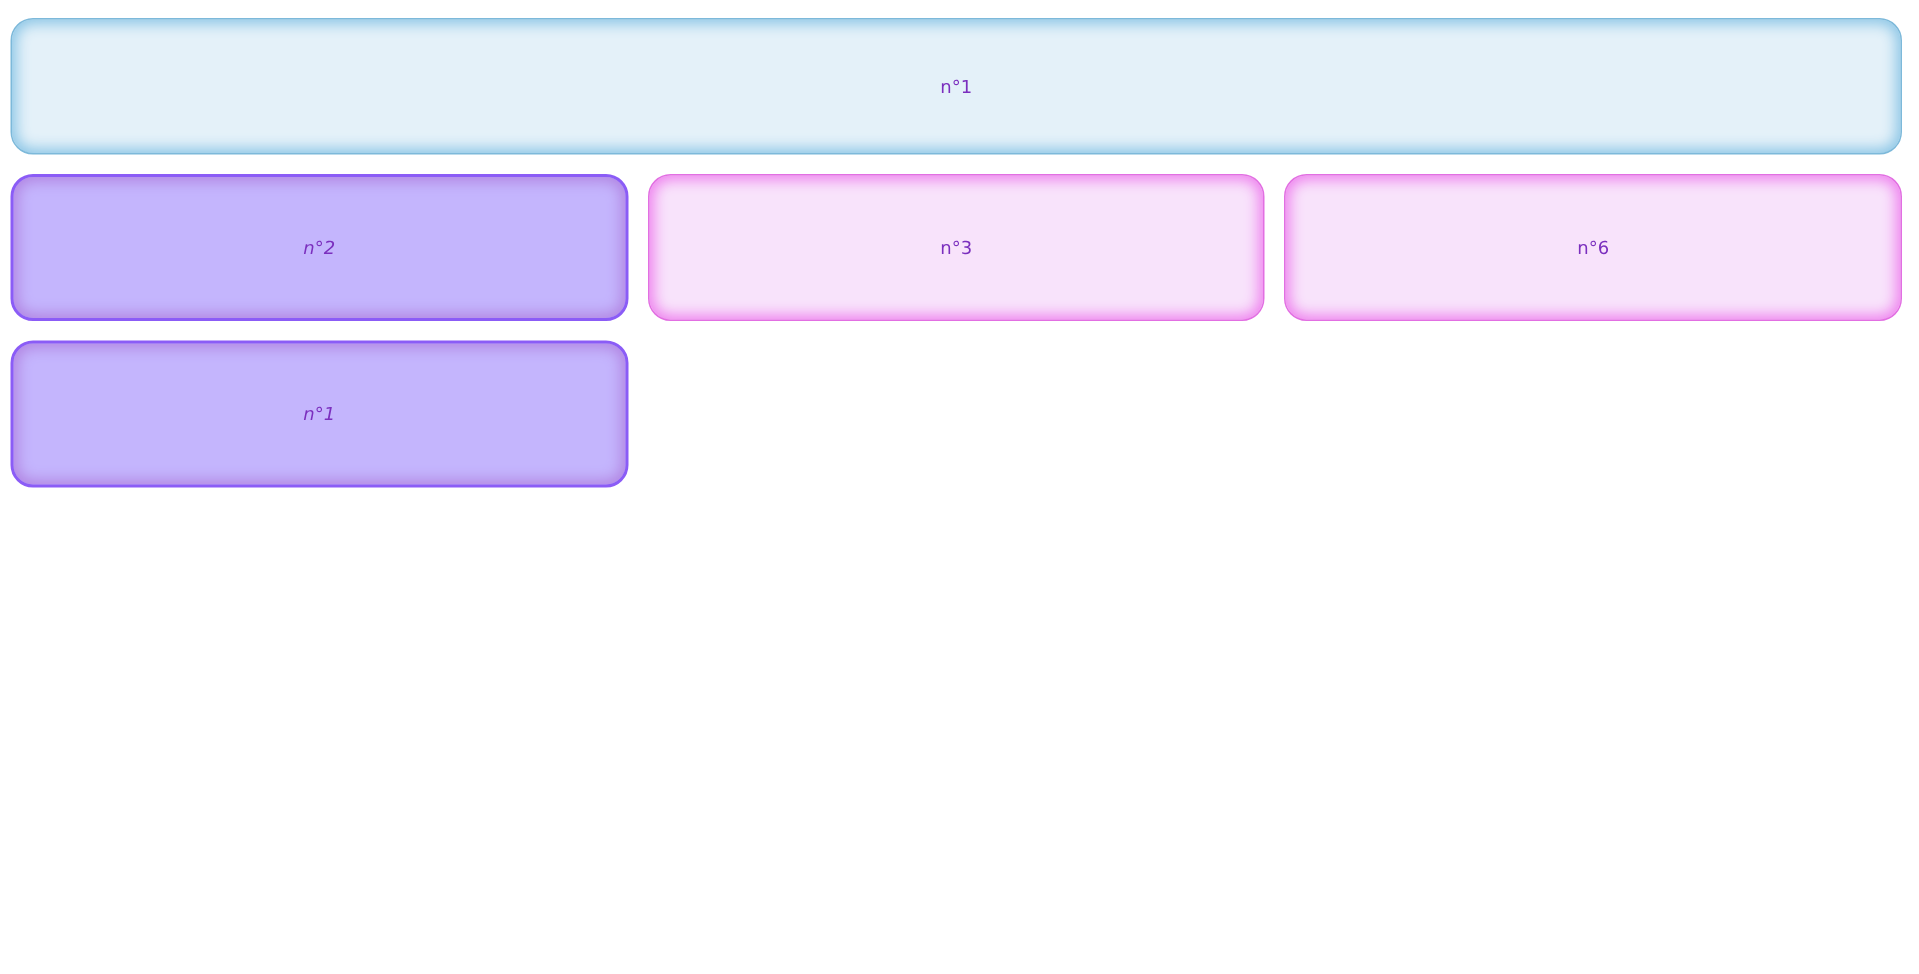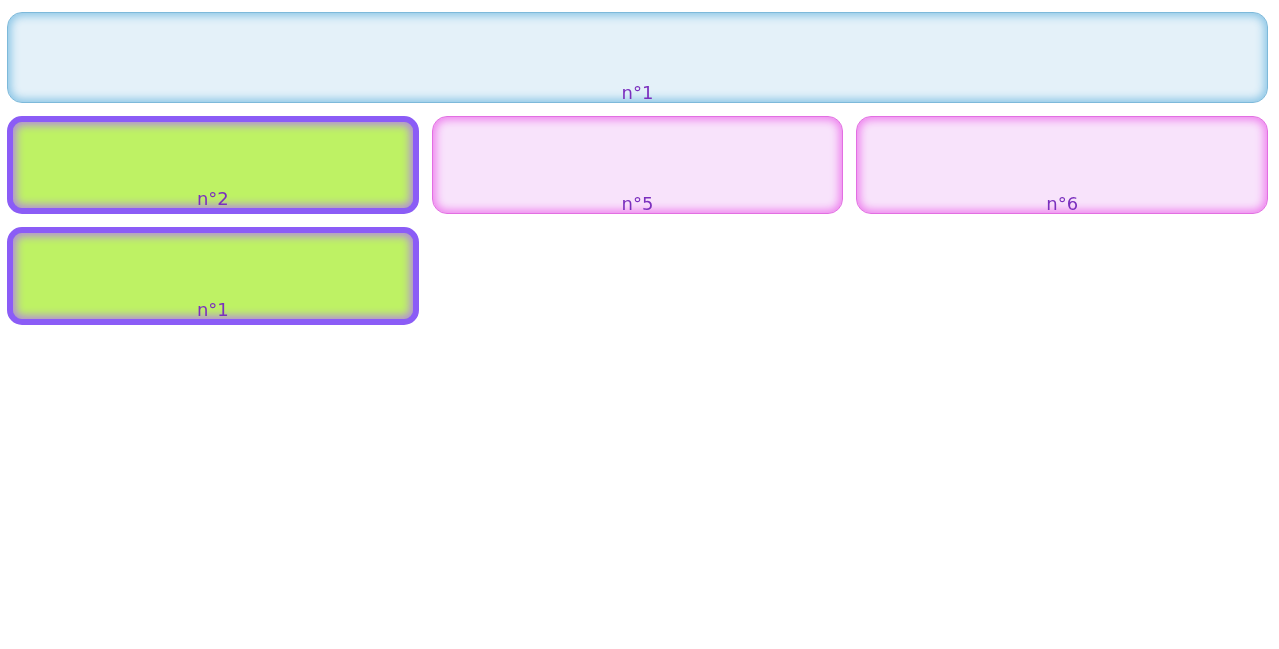--- a/index.html
+++ b/index.html
@@ -18,39 +18,40 @@
     column-gap: 13px;
     row-gap: 13px;
     padding: 12px 11px 0 7px;
     width: 100%;
   }
   .card {
     box-sizing: border-box;
     height: 98px;
     border-radius: 15px;
     display: flex;
-    align-items: flex-end;
+    align-items: center;
     justify-content: center;
-    font-size: 18px;
+    font-size: 12px;
     color: #7b2fbe;
     user-select: none;
   }
   .card.full {
     grid-column: 1 / -1;
     height: 91px;
   }
   .card.blue {
     background: #e4f1f9;
     border: 1px solid #7db9da;
     box-shadow: inset 0 0 9px 3px #8cc6e6;
   }
   .card.purple {
-    background: #bef264;
-    border: 6px solid #8b5cf6;
+    background: #c4b5fd;
+    border: 2px solid #8b5cf6;
     box-shadow: inset 0 0 9px 3px #b286e2;
+    font-style: italic;
   }
   .card.pink {
     background: #f8e3fb;
     border: 1px solid #e26fe2;
     box-shadow: inset 0 0 9px 3px #ee82ee;
   }
   .card .label {
     line-height: 1;
   }
 </style>
@@ -61,21 +62,21 @@
 
   <div class="card blue full">
     <span class="label">n°1</span>
   </div>
 
   <div class="card purple">
     <span class="label">n°2</span>
   </div>
 
   <div class="card pink">
-    <span class="label">n°5</span>
+    <span class="label">n°3</span>
   </div>
 
 
 
   <div class="card pink">
     <span class="label">n°6</span>
   </div>
 
 
   <div class="card purple">

